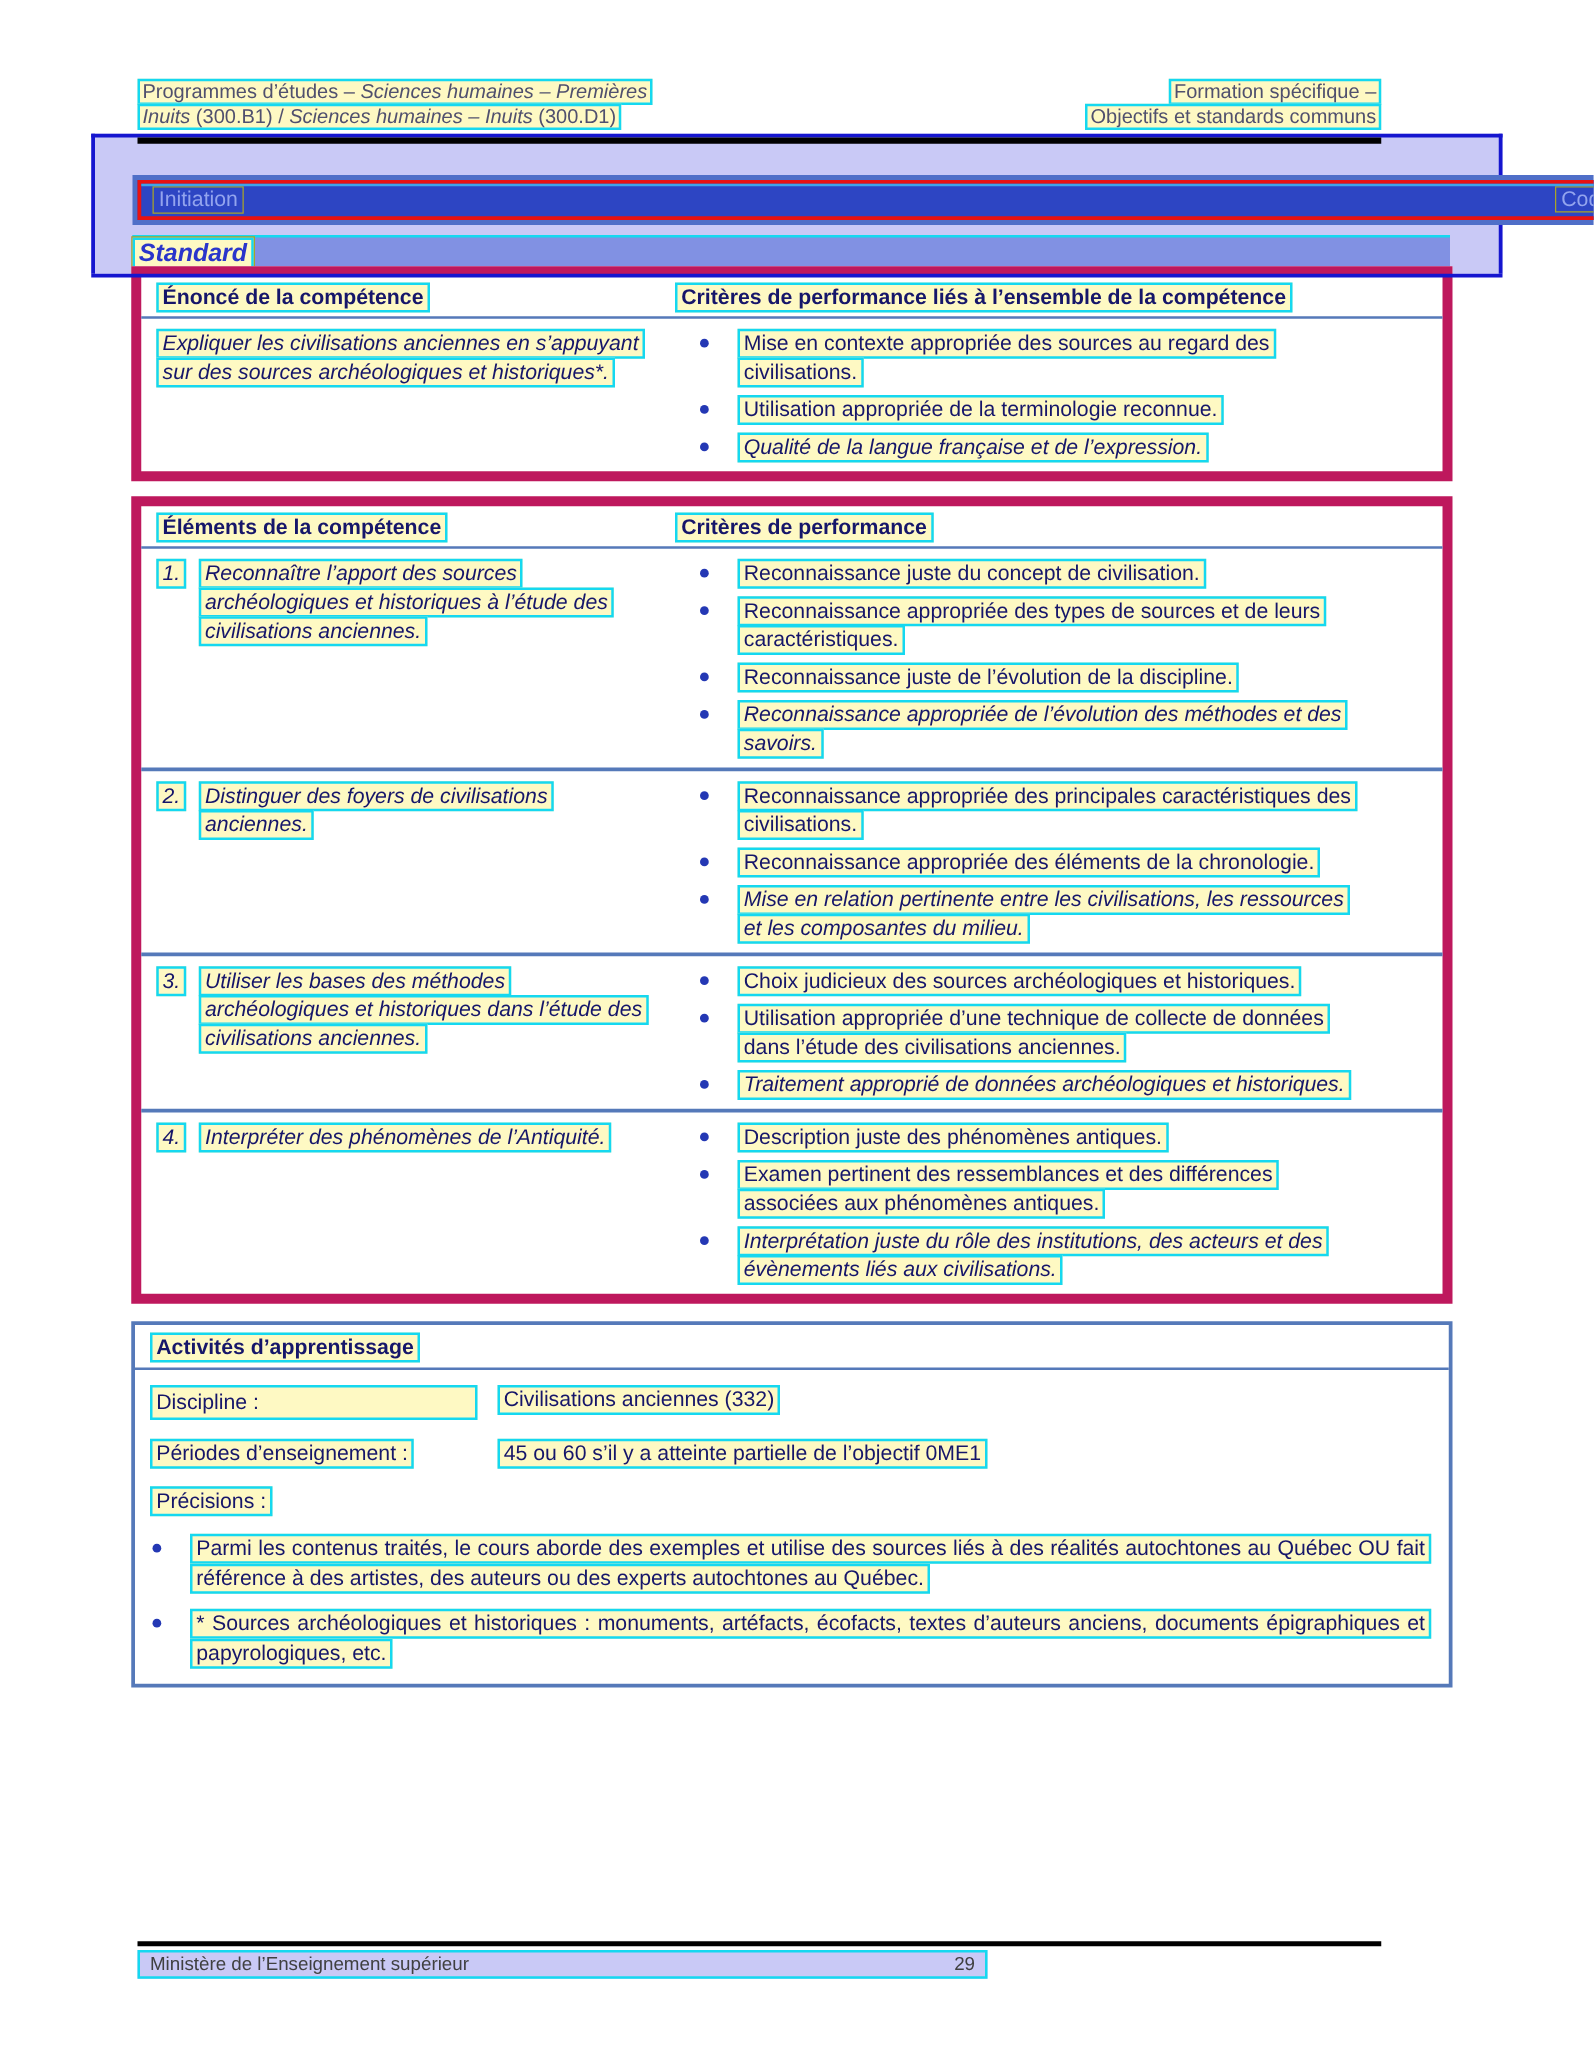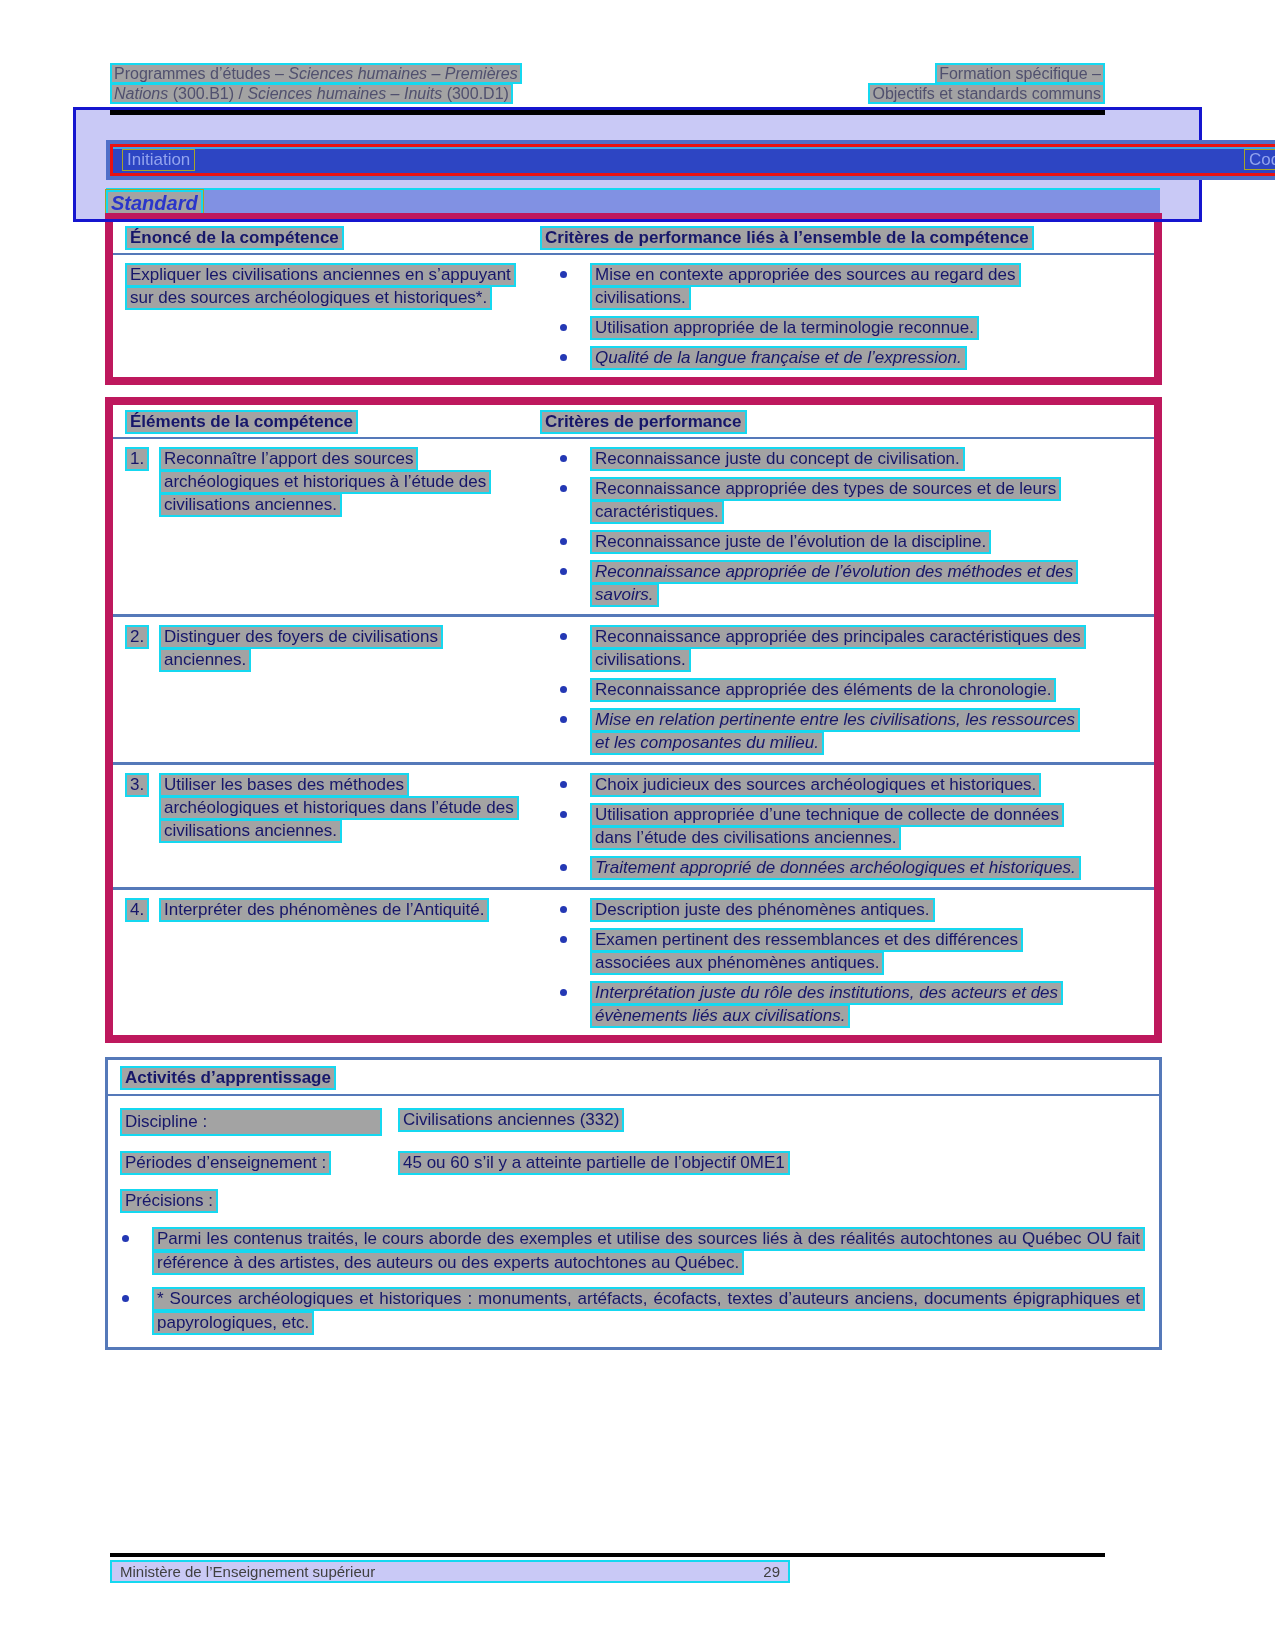--- a/index.html
+++ b/index.html
@@ -3,21 +3,21 @@
 <meta charset="utf-8">
 <style>
   * { margin:0; padding:0; box-sizing:border-box; }
   html,body { background:#ffffff; }
   .page {
     position:relative; width:1275px; height:1651px; background:#ffffff;
     font-family:"Liberation Sans", sans-serif; color:#16166a; overflow:hidden;
   }
   
   .hl {
-    background:#a3a3a3; border:2px solid #15d8f0; padding:0 3px 1px 3px;
+    background:#fef9c3; border:2px solid #15d8f0; padding:0 3px 1px 3px;
     box-decoration-break:clone; -webkit-box-decoration-break:clone;
   }
   .hl-y { outline:1px solid #a8a428; }
   .ybox { outline:1px solid #a8a428; padding:0 4px; }
 
   
   .pghead { padding:64px 0 0 110px; width:1105px; display:flex; justify-content:space-between;
             font-size:16px; line-height:20px; color:#50506e; }
   .pghead .col2 { text-align:right; }
   .pghead .hl { border-width:2px; padding:0 2px; }
@@ -44,21 +44,21 @@
   .objrow .c1 { width:430px; padding-left:10px; }
 
   
   .tbl { position:relative; margin-left:105px; width:1057px; border:8px solid #be185d; background:#fff; z-index:2; }
   .tbl1 { margin-top:-6px; }
   .tbl2 { margin-top:12px; }
   .thead { display:grid; grid-template-columns:415px 1fr; padding:6px 10px 4px 12px;
            border-bottom:2px solid #5579b9; font-weight:bold; font-size:17px; line-height:22px; }
   .trow { display:grid; grid-template-columns:415px 1fr; padding:8px 10px 8px 12px; }
   .trow + .trow { border-top:3px solid #5579b9; }
-  .cellL { padding-right:24px; font-size:17px; line-height:23px; }
+  .cellL { padding-right:24px; font-size:17px; line-height:23px;font-style:italic; }
   .erow { display:grid; grid-template-columns:34px 1fr; font-size:17px; line-height:23px; }
   .crits { padding:0 56px 0 18px; }
   .crit { display:flex; margin-bottom:7px; font-size:17px; line-height:23px; }
   .crit:last-child { margin-bottom:0;font-style:italic; }
   .dot { width:7px; height:7px; border-radius:50%; background:#2438b4; margin:8px 23px 0 2px; flex:none; }
   .ctext { flex:1; }
 
   
   .acts { position:relative; margin:14px 0 0 105px; width:1057px; border:3px solid #5579b9; background:#fff; }
   .acts .title { padding:7px 12px 5px 12px; border-bottom:2px solid #5579b9;
@@ -77,21 +77,21 @@
              border:2px solid #15d8f0; padding:1px 8px; font-size:15px; color:#404040; }
 </style>
 </head>
 <body>
 
 <div class="page">
 
   <div class="pghead">
     <div class="col1">
       <div><span class="hl"><span>Programmes d’études – </span><span class="it">Sciences humaines – Premières</span></span></div>
-      <div><span class="hl"><span class="it">Nations</span><span> (300.B1) / </span><span class="it">Sciences humaines – Inuits</span><span> (300.D1)</span></span></div>
+      <div><span class="hl"><span class="it">Inuits</span><span> (300.B1) / </span><span class="it">Sciences humaines – Inuits</span><span> (300.D1)</span></span></div>
     </div>
     <div class="col2">
       <div><span class="hl">Formation spécifique –</span></div>
       <div><span class="hl">Objectifs et standards communs</span></div>
     </div>
   </div>
 
   <div class="frame">
     <div class="toprule"></div>
     <div class="banner">

